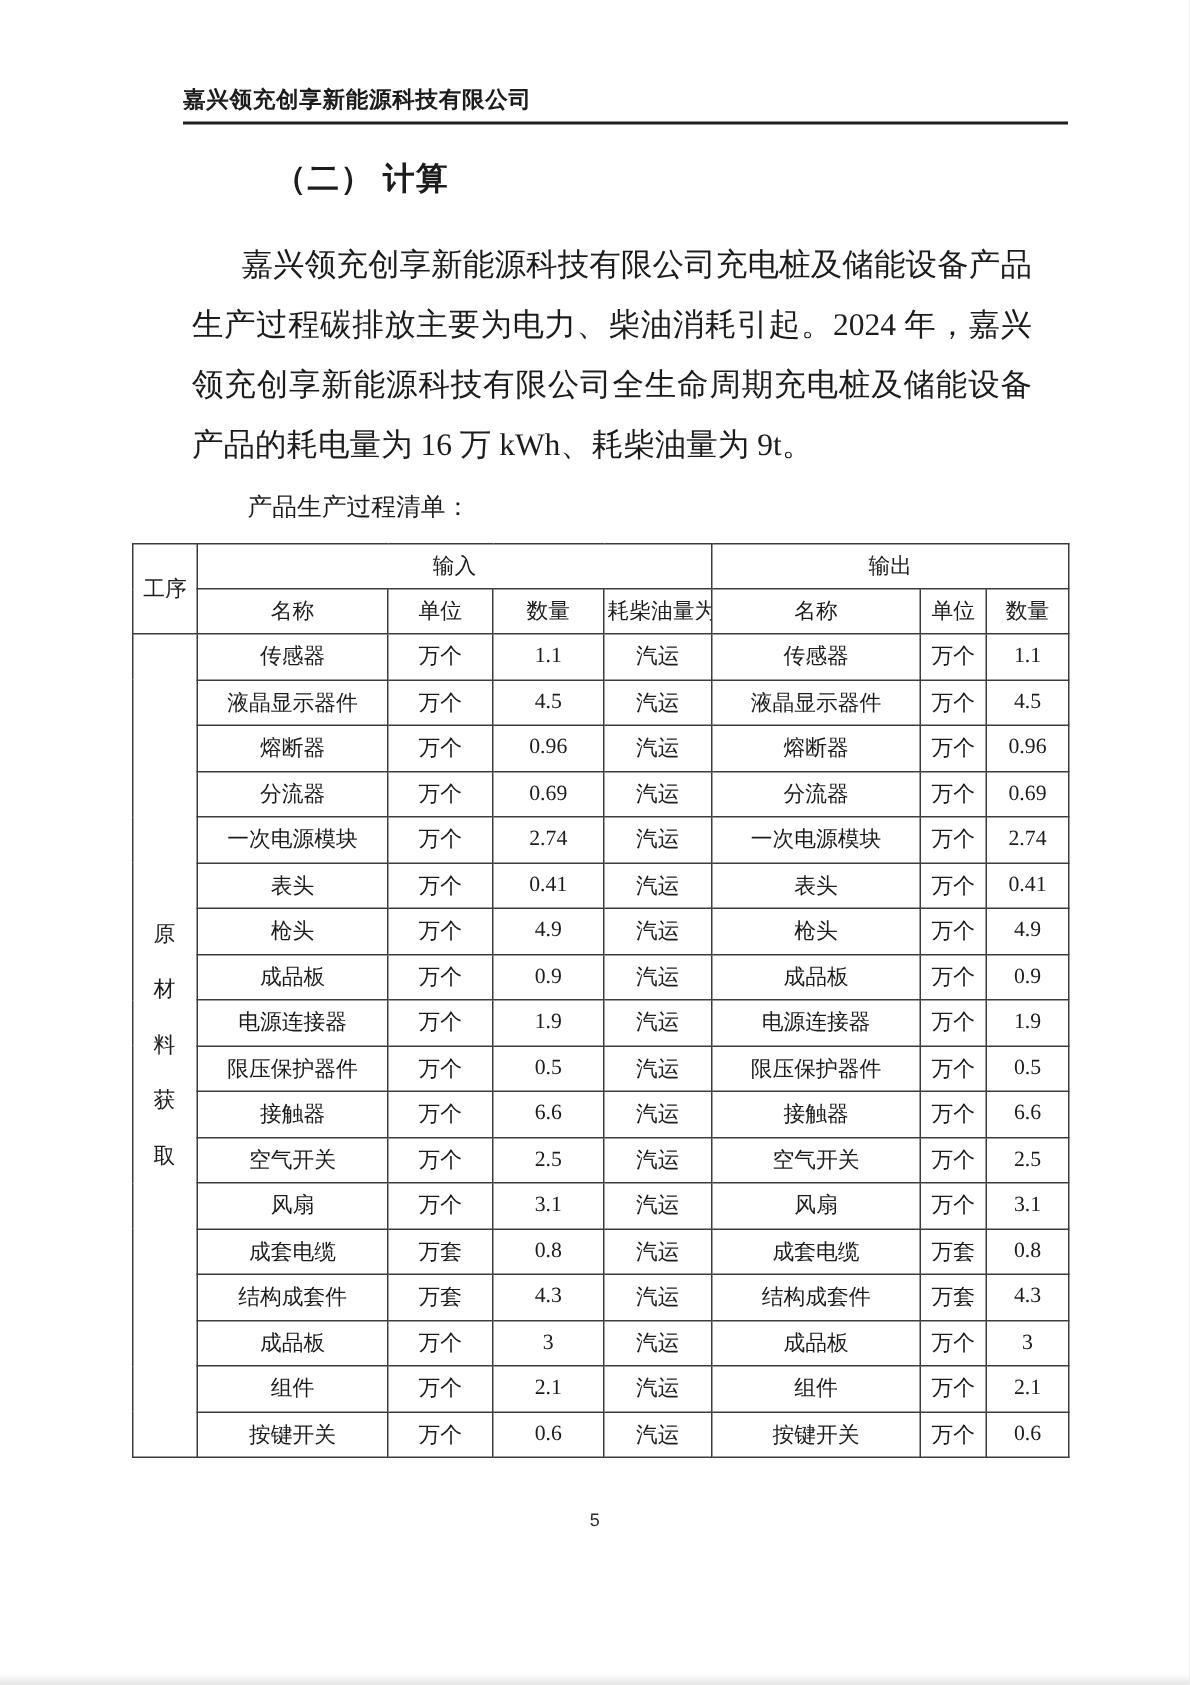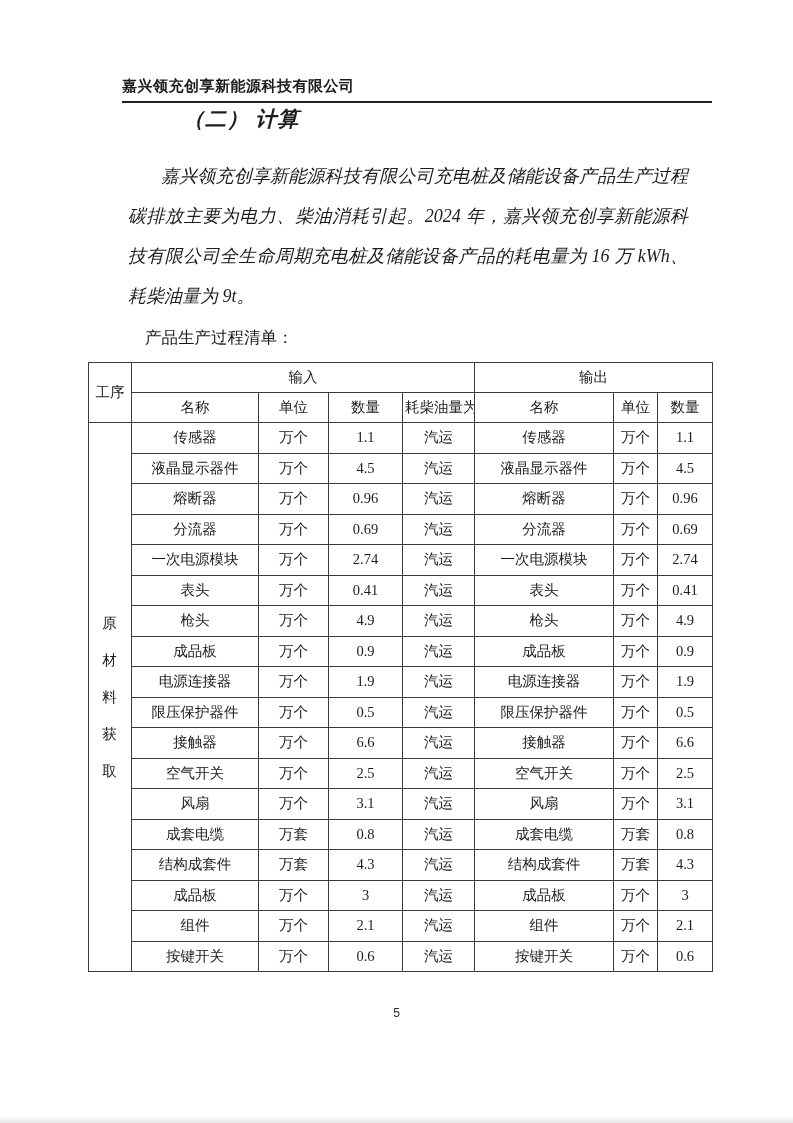--- a/index.html
+++ b/index.html
@@ -23,48 +23,45 @@
   .doc-header {
     position: absolute;
     top: 57px;
     left: 122px;
     width: 590px;
     padding-bottom: 5px;
     border-bottom: 2px solid #1f1f1f;
     font-size: 15px;
     font-weight: bold;
     letter-spacing: 0.5px;
-    margin-top: 20px;
   }
   .section-title {
     position: absolute;
     top: 105px;
     left: 183px;
     margin: 0;
     font-size: 21px;
     font-weight: bold;
     letter-spacing: 1px;
-    font-style: italic;
   }
   .body-paragraph {
     position: absolute;
     top: 156px;
     left: 128px;
     width: 560px;
     margin: 0;
-    font-size: 18px;
+    font-size: 21px;
     line-height: 40px;
     text-align: justify;
     text-indent: 33px;
-    font-style: italic;
   }
   .table-caption {
     position: absolute;
     top: 318px;
-    left: 112px;
+    left: 132px;
     width: 560px;
     margin: 0;
     font-size: 16.5px;
     line-height: 40px;
     text-indent: 33px;
   }
   table.process-table {
     position: absolute;
     top: 362px;
     left: 88px;

